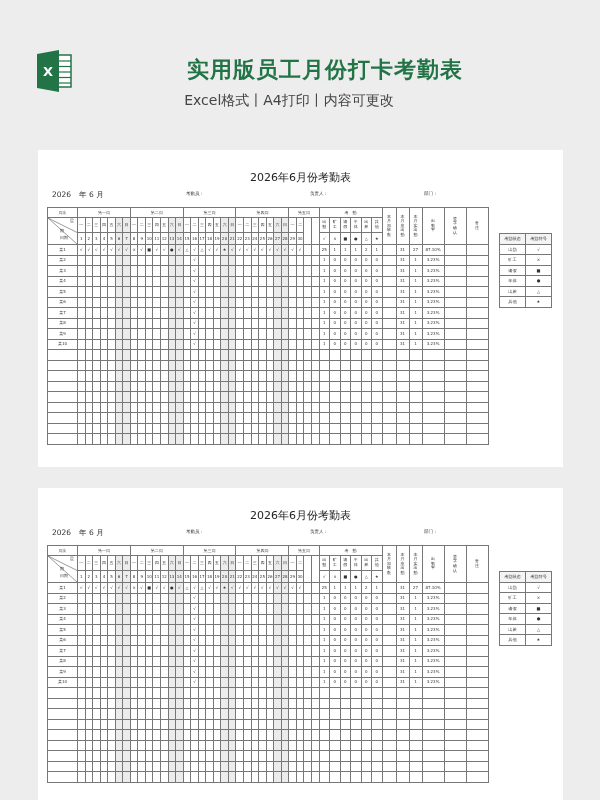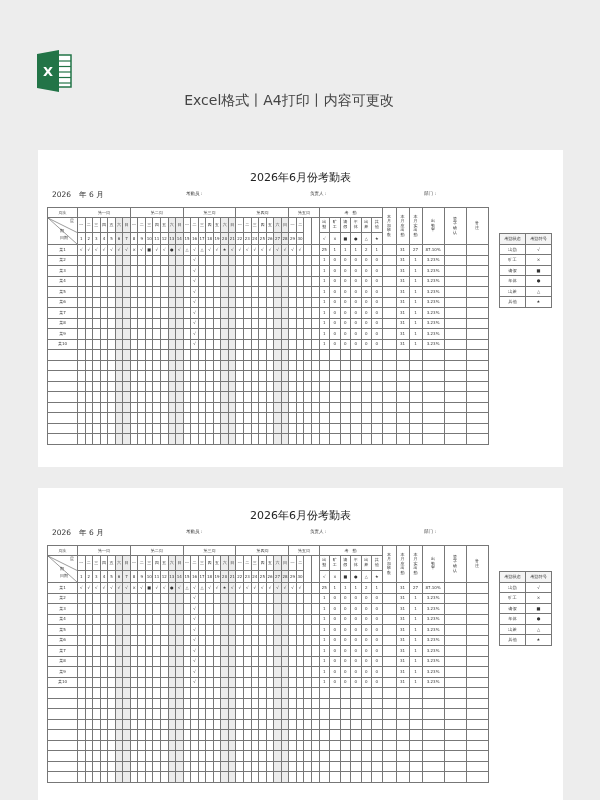--- a/index.html
+++ b/index.html
@@ -56,20 +56,21 @@
       <line x1="22" y1="5" x2="22" y2="37"></line>
       <line x1="14" y1="11" x2="36" y2="11"></line>
         <line x1="14" y1="16.5" x2="36" y2="16.5"></line>
       <line x1="14" y1="22" x2="36" y2="22"></line>
         <line x1="14" y1="27.5" x2="36" y2="27.5"></line>
       <line x1="14" y1="33" x2="36" y2="33"></line>
     </g>
     <polygon points="2,4 24,0 24,42 2,38" fill="#227447"></polygon>
     <text x="13" y="26" font-size="13" font-weight="bold" fill="#fff" text-anchor="middle" font-family="DejaVu Sans, sans-serif">X</text>
   </svg>
+  <div class="banner-title">实用版员工月份打卡考勤表</div>
   <div class="banner-sub">Excel格式丨A4打印丨内容可更改</div>
 </div>
 
 <div class="card c1">
   <div class="sheet-title">2026年6月份考勤表</div>
   <div class="meta-line">
     <div class="ym"><span>2026</span><span>年 6 月</span></div>
     <div class="m1">考勤员：</div>
     <div class="m2">负责人：</div>
     <div class="m3">部门：</div>

